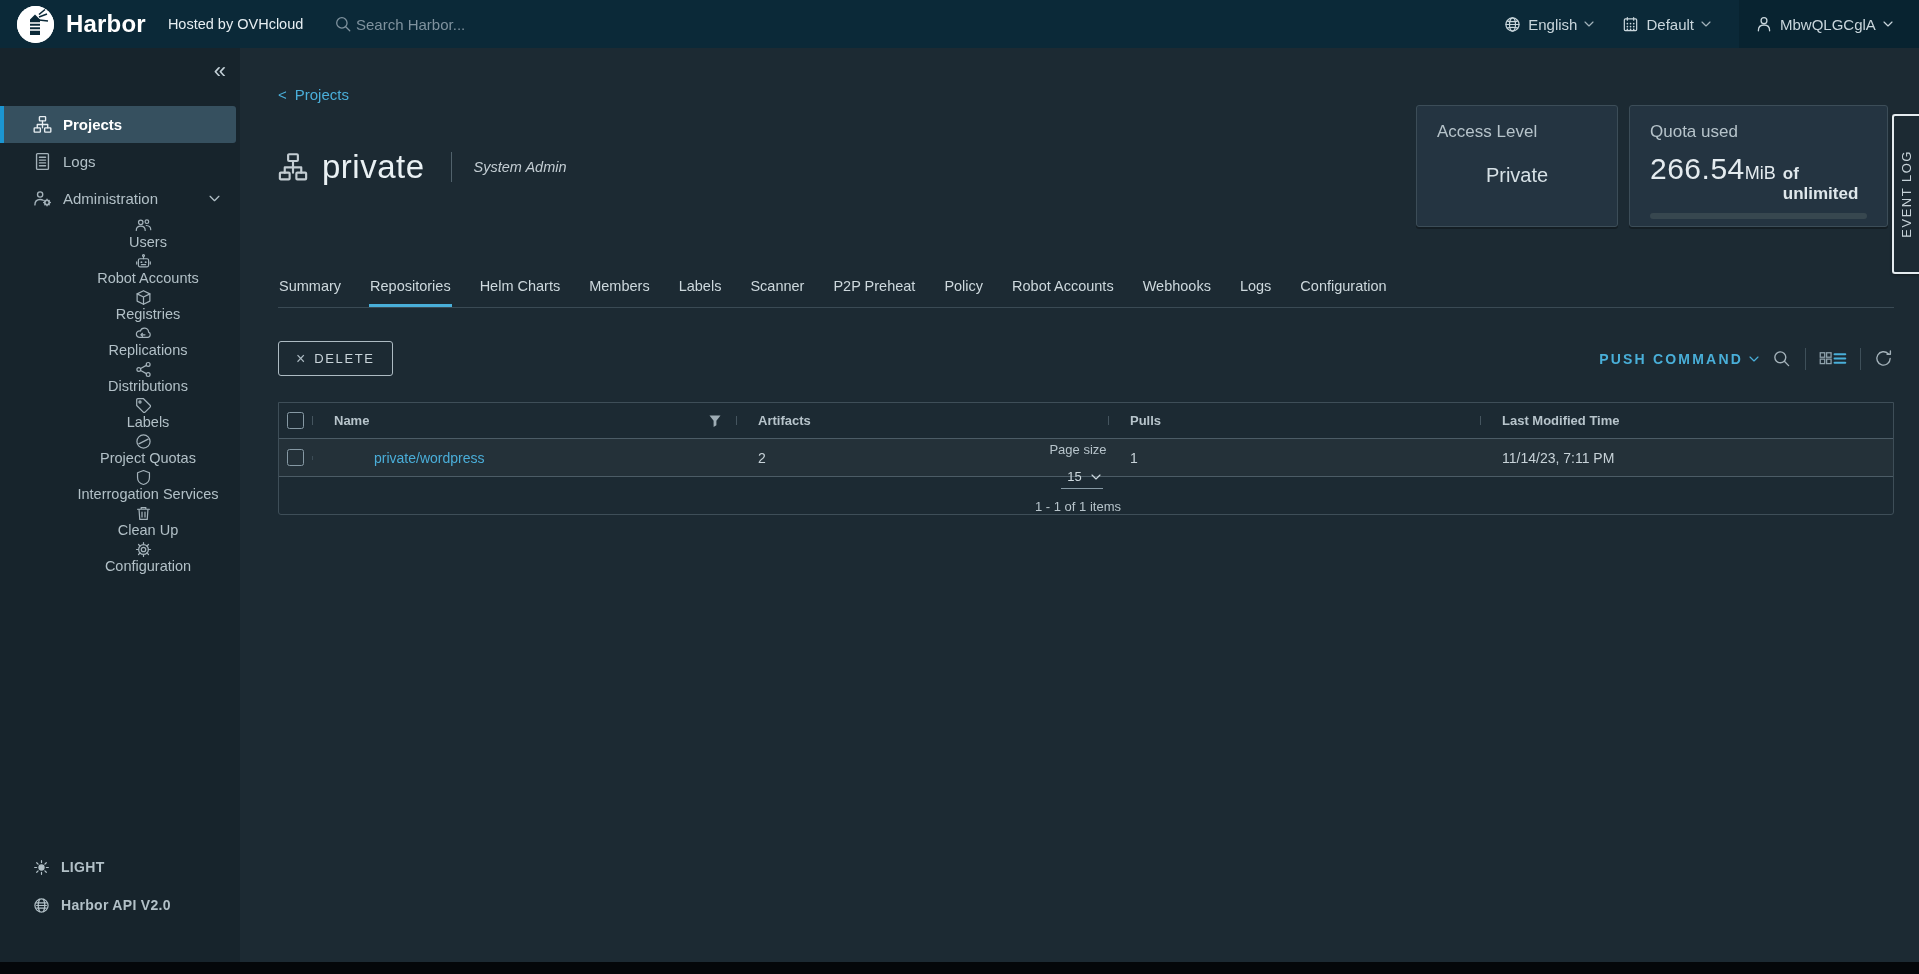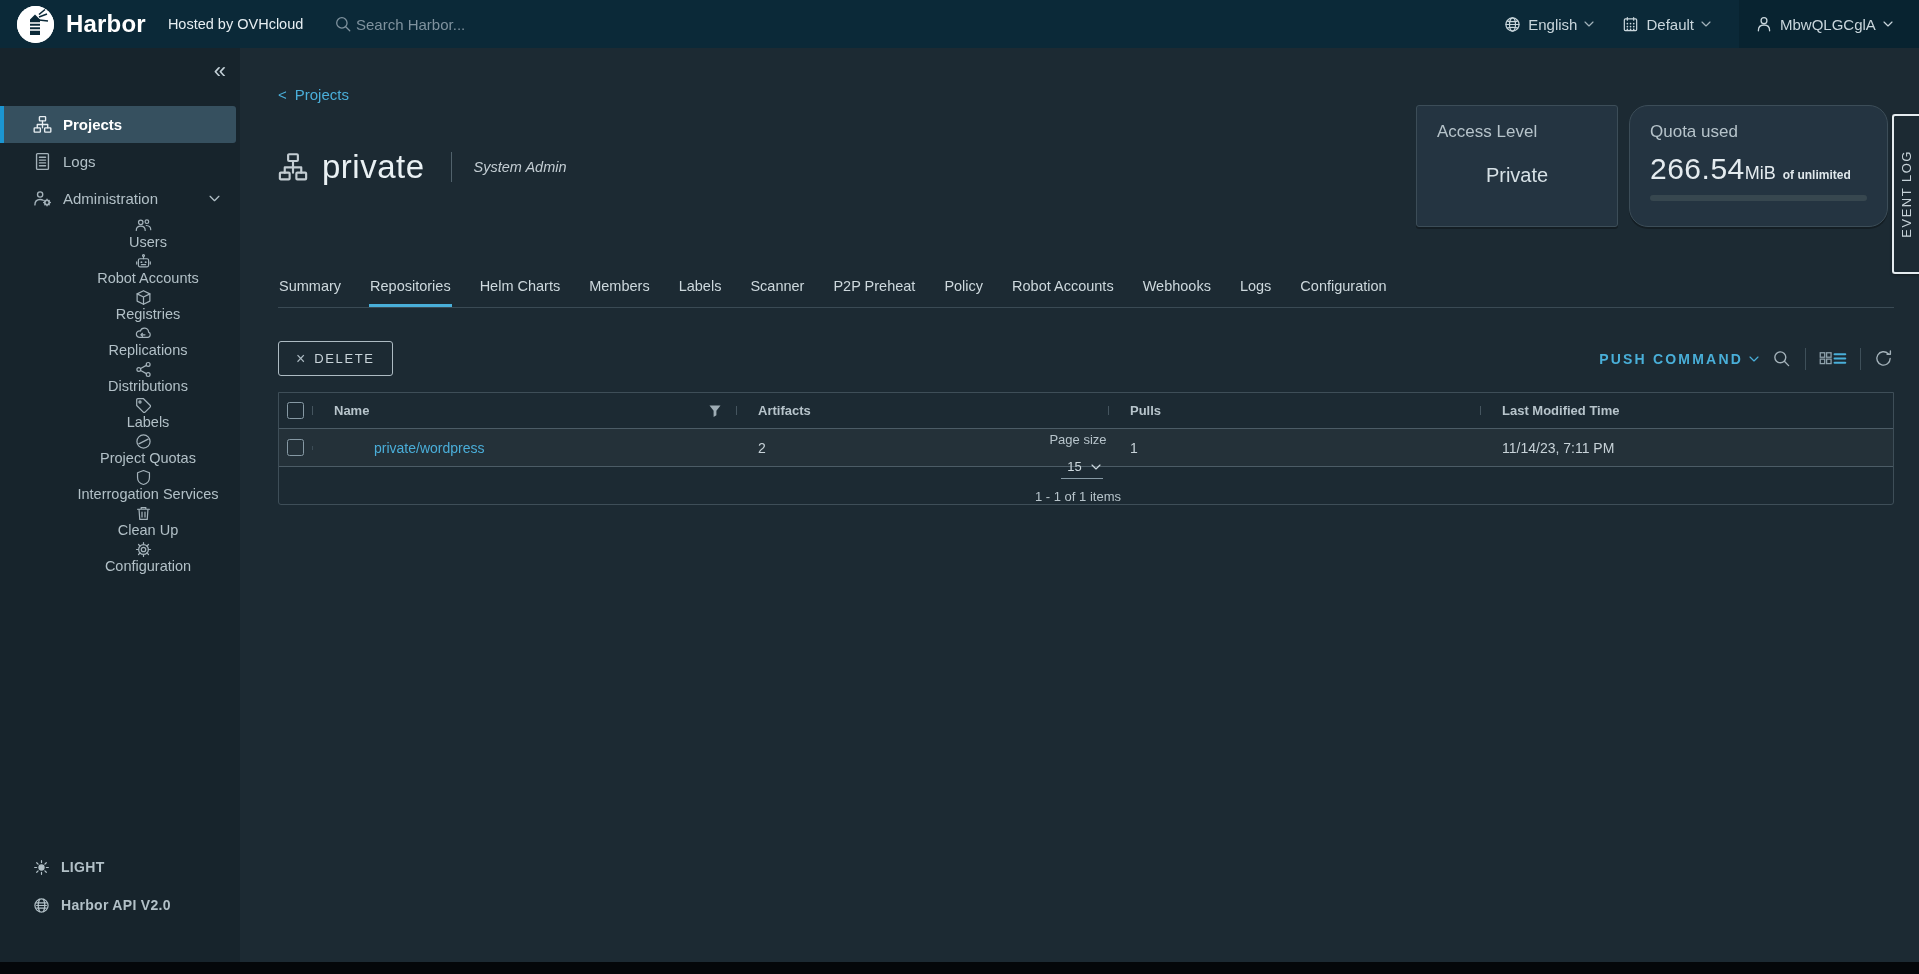--- a/index.html
+++ b/index.html
@@ -42,43 +42,43 @@
   .breadcrumb { position:absolute; top:38px; left:38px; color:#4aaed9; font-size:15px; cursor:pointer; }
   .breadcrumb .lt { margin-right:8px; }
   .title-row { position:absolute; top:100px; left:38px; display:flex; align-items:center; }
   .title-row .org { width:30px; height:30px; color:#c3cdd3; margin-right:14px; }
   .page-title { font-size:33px; font-weight:400; color:#eaf1f4; letter-spacing:.5px; }
   .title-div { width:1px; height:30px; background:#51626c; margin:0 22px 0 26px; }
   .role { font-style:italic; font-size:14.5px; color:#c3cdd3; }
 
   .card { position:absolute; top:57px; background:#243441; border:1px solid #3c4d58; border-radius:3px; box-shadow:0 2px 0 rgba(0,0,0,.28); height:122px; }
   .card-access { right:301px; width:202px; }
-  .card-quota { right:31px; width:259px;border-radius:19px; }
+  .card-quota { right:31px; width:259px; }
   .card-label { font-size:17px; color:#b6c3ca; padding:16px 0 0 20px; }
   .card-access .card-value { text-align:center; margin-top:22px; font-size:20px; color:#d6e0e5; }
   .quota-line { padding:10px 20px 0 20px; display:flex; align-items:baseline; color:#e4ebef; }
   .quota-num { font-size:30px; font-weight:400; letter-spacing:.5px; }
   .quota-unit { font-size:18px; }
-  .quota-suffix { font-size:12px; font-weight:700; margin-left:7px; color:#dfe7eb; }
+  .quota-suffix { font-size:17px; font-weight:700; margin-left:7px; color:#dfe7eb; }
   .quota-track { margin:9px 20px 0 20px; height:6px; background:#37474f; border-radius:3px; }
 
   .tabs { position:absolute; top:228px; left:38px; right:25px; display:flex; gap:27px; border-bottom:1px solid #3a4a54; height:32px; }
   .tab { font-size:14.5px; color:#cdd8dd; padding:2px 1px 12px 1px; cursor:pointer; white-space:nowrap; }
   .tab.active { border-bottom:3px solid #49afd9; padding-bottom:9px; }
 
   .toolbar { position:absolute; top:293px; left:38px; right:25px; height:40px; }
   .btn-delete { display:inline-flex; align-items:center; gap:9px; height:35px; padding:0 17px; background:transparent; border:1px solid #adbbc3; border-radius:3px; color:#c9d4da; font-size:13px; font-weight:500; letter-spacing:1.6px; font-family:inherit; cursor:pointer; }
   .btn-delete .x { font-size:16px; letter-spacing:0; color:#adbbc3; }
   .toolbar-right { position:absolute; right:0; top:0; height:35px; display:flex; align-items:center; gap:13px; }
   .push-cmd { color:#49afd9; font-size:14px; font-weight:600; letter-spacing:2.2px; display:flex; align-items:center; gap:6px; cursor:pointer; }
   .tb-icon { width:20px; height:20px; color:#a4b2ba; cursor:pointer; display:flex; align-items:center; }
   .tb-div { width:1px; height:22px; background:#3e4f59; }
 
   
-  .datagrid { position:absolute; top:344px; left:38px; right:25px; border:1px solid #3e4e58; border-radius:0 0 3px 3px; }
+  .datagrid { position:absolute; top:354px; left:38px; right:25px; border:1px solid #3e4e58; border-radius:0 0 3px 3px; }
   .dg-row { display:grid; grid-template-columns:33px 424px 372px 372px 1fr; align-items:center; }
   .dg-head { height:36px; border-bottom:1px solid #4c5c66; font-size:13px; font-weight:700; color:#b7c4cb; }
   .dg-head .cell, .dg-body .cell { padding-left:22px; position:relative; }
   .dg-head .cell::before { content:""; position:absolute; left:0; top:3px; bottom:3px; width:1px; background:#45555f; }
   .dg-body { height:38px; background:#243139; border-bottom:1px solid #4c5c66; font-size:14px; color:#c7d2d8; }
   .dg-body .cell-name::before { content:""; position:absolute; left:0; top:6px; bottom:6px; width:1px; background:#3c4c56; }
   .cb { width:17px; height:17px; border:1px solid #8699a4; border-radius:2.5px; margin-left:8px; cursor:pointer; background:transparent; }
   .name-head { display:flex; align-items:center; justify-content:space-between; padding-right:14px; }
   .funnel { width:14px; height:14px; color:#9fadb5; cursor:pointer; }
   .repo-link { color:#4aaed9; cursor:pointer;margin-left:40px; }

